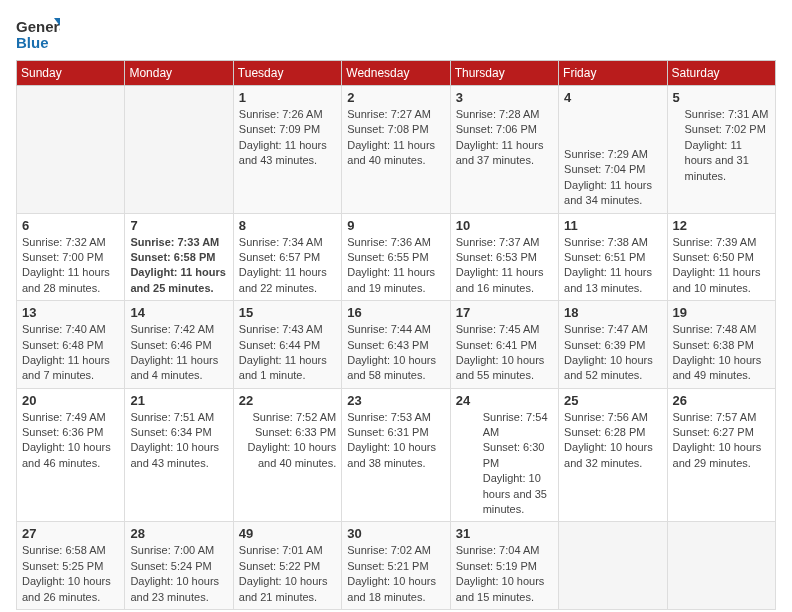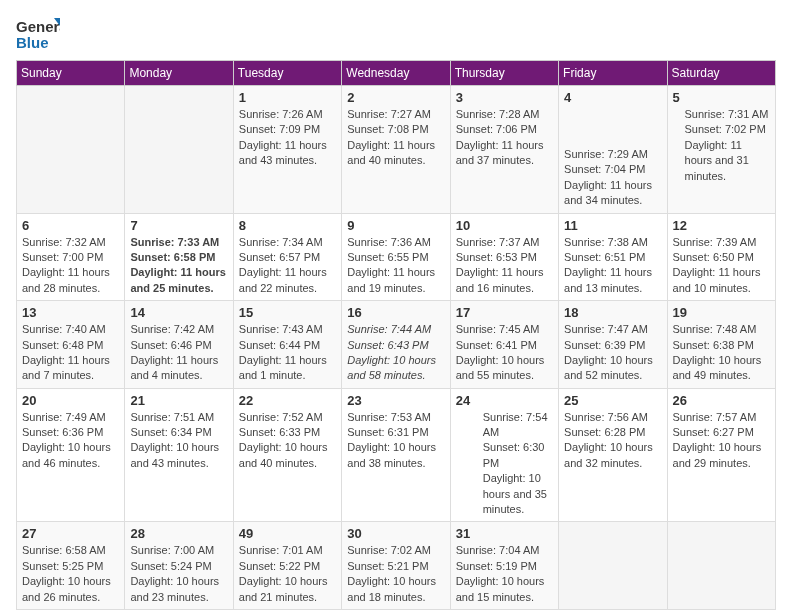--- a/index.html
+++ b/index.html
@@ -32,21 +32,21 @@
     .location {
       font-size: 16px;
       color: #555;
     }
     table {
       width: 100%;
       border-collapse: collapse;
       font-size: 11px;
     }
     thead tr th {
-      background: #701a75;
+      background: #b91c1c;
       color: #fff;
       padding: 5px 4px;
       text-align: left;
       font-size: 12px;
       font-weight: normal;
       border: 1px solid #ccc;
     }
     tbody tr td {
       vertical-align: top;
       padding: 4px 5px;
@@ -199,21 +199,21 @@
 Daylight: 11 hours and 4 minutes.</div>
         </td>
         <td>
           <span class="day-number">15</span>
           <div class="day-info" style="white-space: pre-line;">Sunrise: 7:43 AM
 Sunset: 6:44 PM
 Daylight: 11 hours and 1 minute.</div>
         </td>
         <td>
           <span class="day-number">16</span>
-          <div class="day-info" style="white-space: pre-line; font-style: italic;">Sunrise: 7:44 AM
+          <div class="day-info" style="white-space: pre-line;">Sunrise: 7:44 AM
 Sunset: 6:43 PM
 Daylight: 10 hours and 58 minutes.</div>
         </td>
         <td>
           <span class="day-number">17</span>
           <div class="day-info" style="white-space: pre-line;">Sunrise: 7:45 AM
 Sunset: 6:41 PM
 Daylight: 10 hours and 55 minutes.</div>
         </td>
         <td>
@@ -237,21 +237,21 @@
 Daylight: 10 hours and 46 minutes.</div>
         </td>
         <td>
           <span class="day-number">21</span>
           <div class="day-info" style="white-space: pre-line;">Sunrise: 7:51 AM
 Sunset: 6:34 PM
 Daylight: 10 hours and 43 minutes.</div>
         </td>
         <td>
           <span class="day-number">22</span>
-          <div class="day-info" style="white-space: pre-line;">Sunrise: 7:52 AM
+          <div class="day-info" style="white-space: pre-line; text-align: right;">Sunrise: 7:52 AM
 Sunset: 6:33 PM
 Daylight: 10 hours and 40 minutes.</div>
         </td>
         <td>
           <span class="day-number">23</span>
           <div class="day-info" style="white-space: pre-line;">Sunrise: 7:53 AM
 Sunset: 6:31 PM
 Daylight: 10 hours and 38 minutes.</div>
         </td>
         <td>

